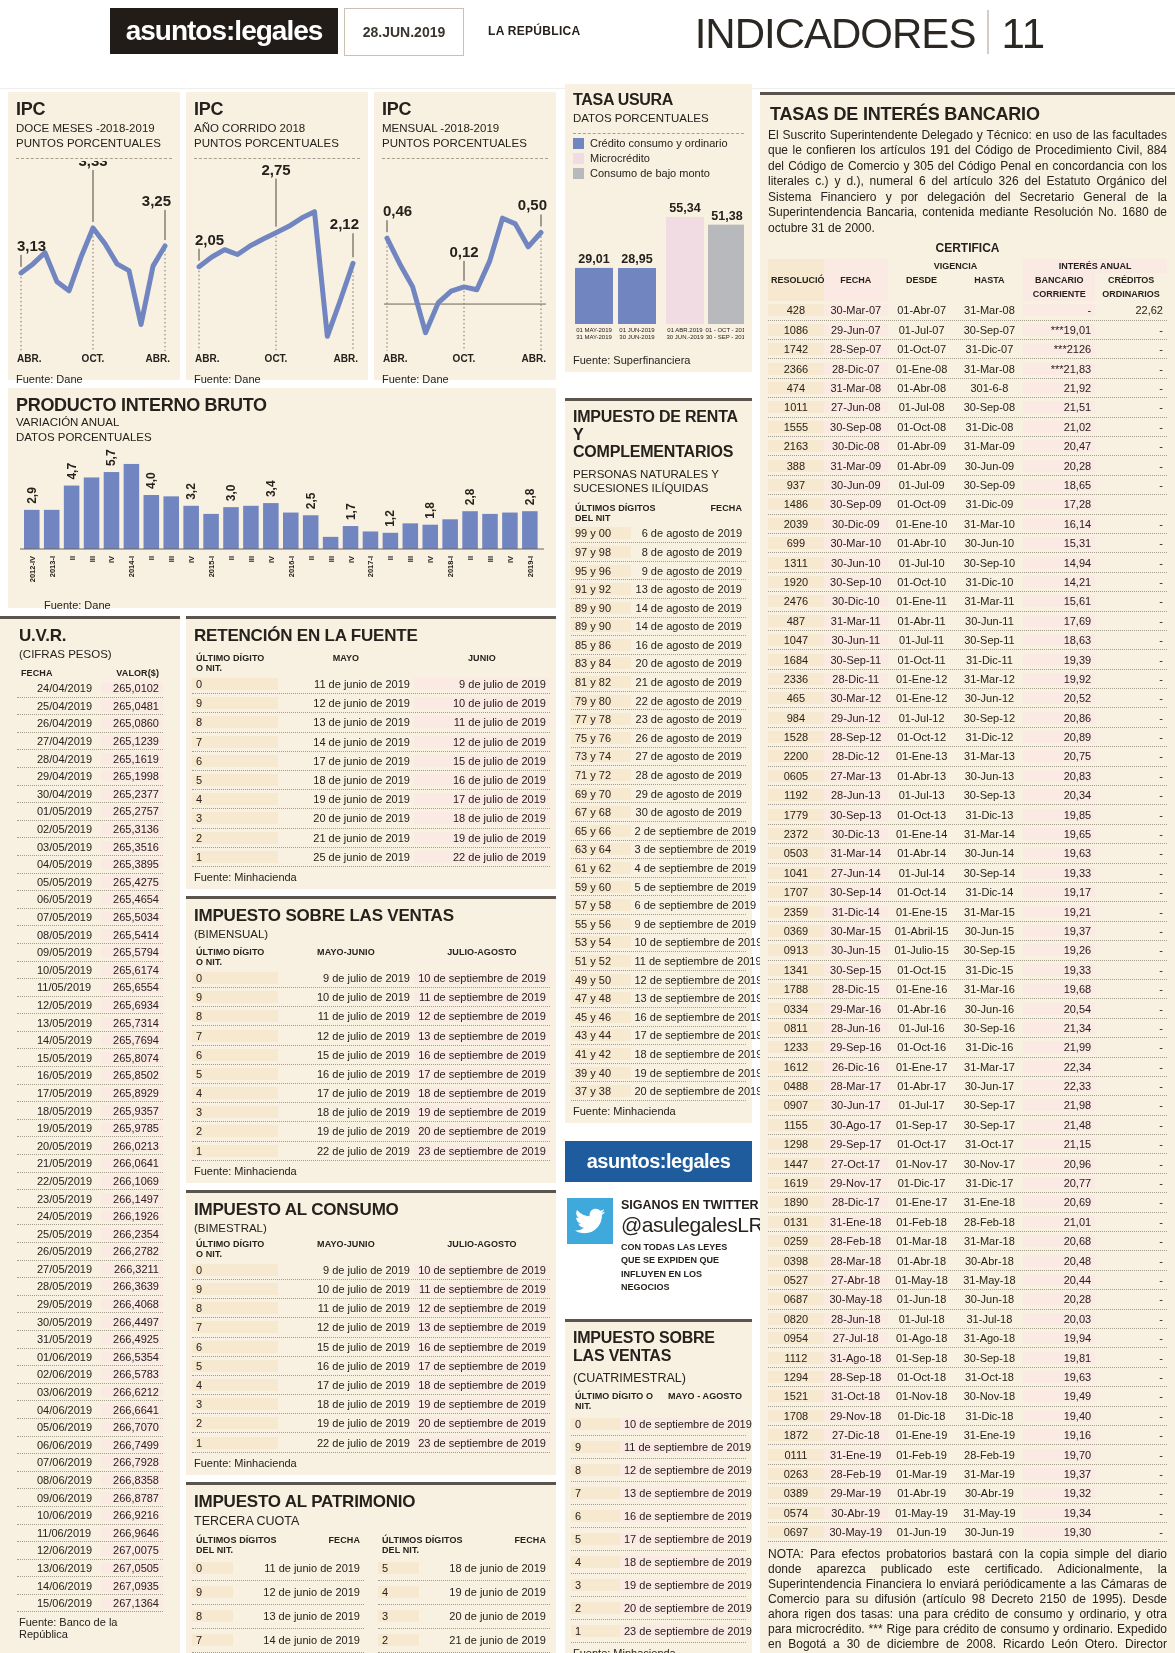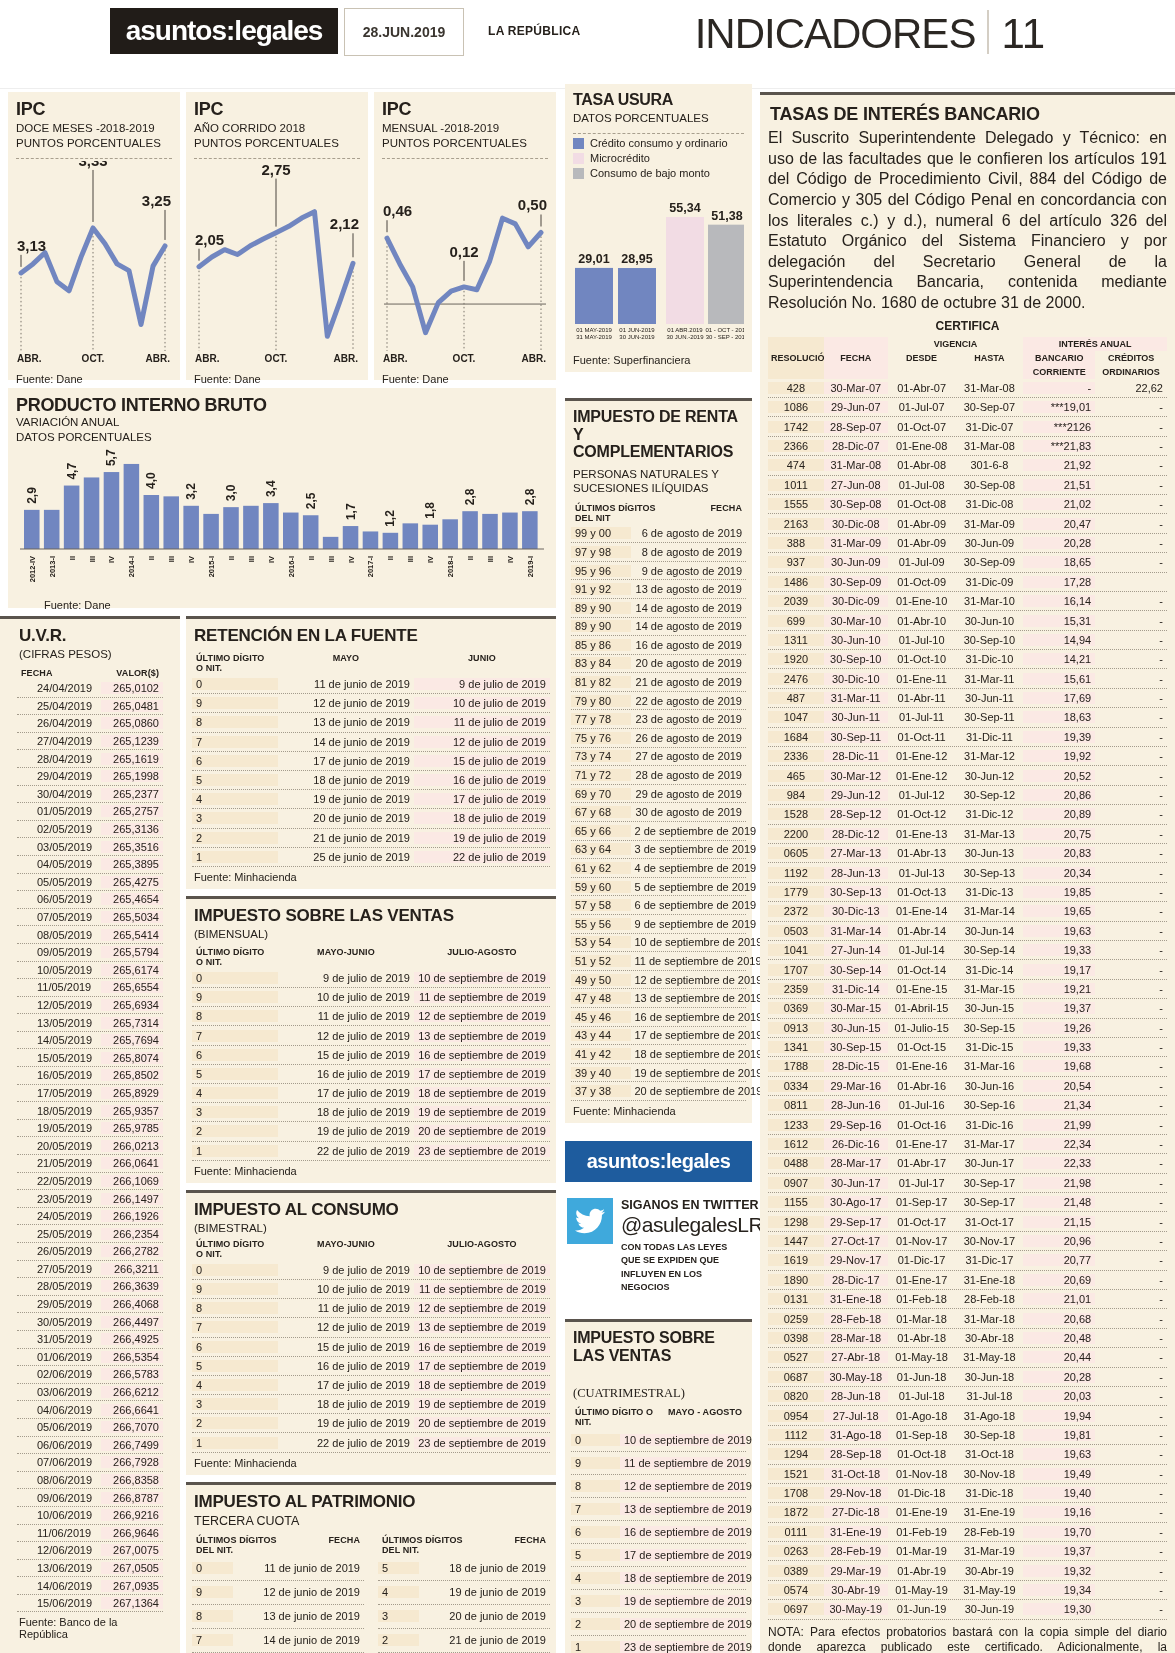--- a/index.html
+++ b/index.html
@@ -58,21 +58,21 @@
   .pat-t .tcell:nth-child(1){width:24%;background:#f6e9d0;}
   .pat-t .tcell:nth-child(2){width:76%;}
   
   #midcol{position:absolute;left:186px;top:616px;width:370px;height:1037px;display:flex;flex-direction:column;gap:7px;}
   #midcol .panel2{background:#f8f1e1;border-top:3px solid #5a544d;padding:2px 6px 6px 6px;}
   #rencol{position:absolute;left:565px;top:398px;width:187px;height:1255px;display:flex;flex-direction:column;}
   #rencol .panel2{background:#f8f1e1;border-top:3px solid #5a544d;padding:2px 6px 6px 6px;}
   
   #tasas{position:absolute;left:760px;top:92px;width:415px;height:1561px;background:#f8f1e1;
          border-top:3px solid #5a544d;padding:4px 8px 0 8px;box-sizing:border-box;}
-  #tasas-intro{font-size:16px;line-height:1.29;text-align:justify;margin-top:3px;}
+  #tasas-intro{font-size:12px;line-height:1.29;text-align:justify;margin-top:3px;}
   #certifica{text-align:center;font-weight:bold;font-size:12px;margin:5px 0 4px 0;}
   .tas-hrow{display:flex;font-weight:bold;font-size:9px;}
   .tas-hrow span{box-sizing:border-box;padding:2px 3px;text-align:center;}
   .tw1{width:14%;}.tw2{width:16%;}.tw3{width:17%;}.tw4{width:17%;}.tw5{width:18%;}.tw6{width:18%;}
   .tw34{width:34%;}.tw56{width:36%;}
   #tasas-body .trow{height:19.4px;}
   #tasas-body .tcell{font-size:11px;}
   #tasas-body .tcell:nth-child(1){width:14%;text-align:center;background:#f6e9d0;}
   #tasas-body .tcell:nth-child(2){width:16%;text-align:center;background:#fbe9e4;}
   #tasas-body .tcell:nth-child(3){width:17%;text-align:center;}
@@ -917,21 +917,21 @@
       </div>
       <div>
         <div id="tw-head">SIGANOS EN TWITTER</div>
         <div id="tw-handle">@asulegalesLR</div>
         <div id="tw-tag">CON TODAS LAS LEYES QUE SE EXPIDEN QUE INFLUYEN EN LOS NEGOCIOS</div>
       </div>
     </div>
 
     <div class="panel2" style="margin-top:16px;">
       <div class="sec-title" style="font-size:16px;line-height:1.1;">IMPUESTO SOBRE LAS VENTAS</div>
-      <div class="sec-sub" style="font-size:12.5px;margin-top:20px;font-family:Liberation Serif, serif;">(CUATRIMESTRAL)</div>
+      <div class="sec-sub" style="font-size:12.5px;margin-top:5px;">(CUATRIMESTRAL)</div>
       <div class="thead" style="margin-top:4px;">
         <span style="width:50%;">ÚLTIMO DÍGITO O NIT.</span>
         <span style="width:50%;text-align:right;">MAYO - AGOSTO</span>
       </div>
       <div id="cuatri-body" class="t2">
           <div class="trow">
             <span class="tcell">0</span>
             <span class="tcell">10 de septiembre de 2019</span>
           </div>
           <div class="trow">

